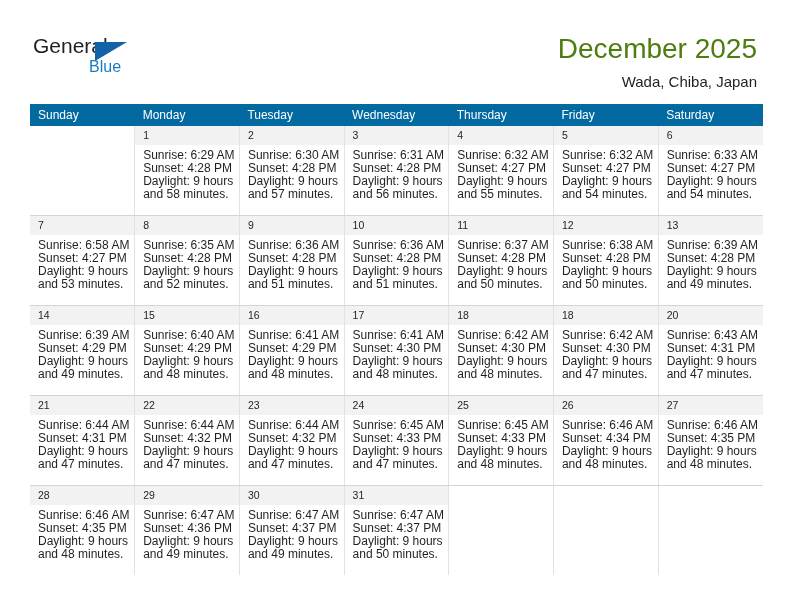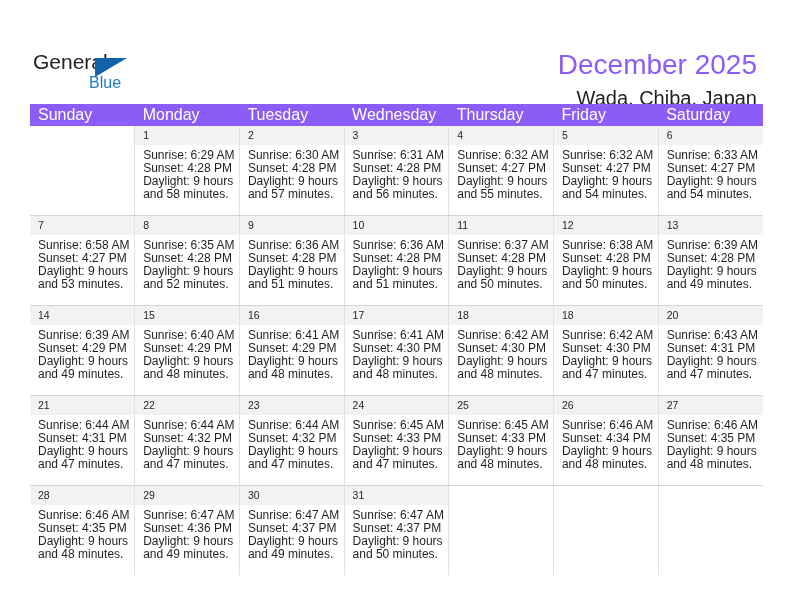--- a/index.html
+++ b/index.html
@@ -21,21 +21,20 @@
     box-sizing: border-box;
   }
 
   
   .header {
     position: absolute;
     left: 0;
     top: 0;
     width: 792px;
     height: 104px;
-    margin-top: 16px;
   }
   .brand {
     position: absolute;
     left: 33px;
     top: 34px;
     width: 200px;
     height: 56px;
   }
   .brand-general {
     position: absolute;
@@ -68,49 +67,49 @@
 
   .title-block {
     position: absolute;
     right: 35px;
     top: 32px;
     text-align: right;
   }
   .cal-title {
     font-size: 28px;
     font-weight: normal;
-    color: #8b5cf6;
+    color: #4d7c0f;
     line-height: 34px;
     white-space: nowrap;
   }
   .cal-subtitle {
-    font-size: 20px;
+    font-size: 15px;
     font-weight: normal;
     color: #231f20;
     line-height: 20px;
     margin-top: 6px;
     white-space: nowrap;
   }
 
   
   .cal-wrap {
     position: absolute;
     left: 30px;
     top: 104px;
     width: 733px;
   }
   table.calendar {
     border-collapse: collapse;
     table-layout: fixed;
     width: 733px;
   }
   table.calendar th {
-    background: #8b5cf6;
+    background: #0369a1;
     color: #ffffff;
-    font-size: 16px;
+    font-size: 12px;
     font-weight: normal;
     text-align: left;
     padding: 5px 0 5px 8px;
     height: 11px;
     line-height: 12px;
     border: none;
   }
   table.calendar td {
     vertical-align: top;
     padding: 0;

